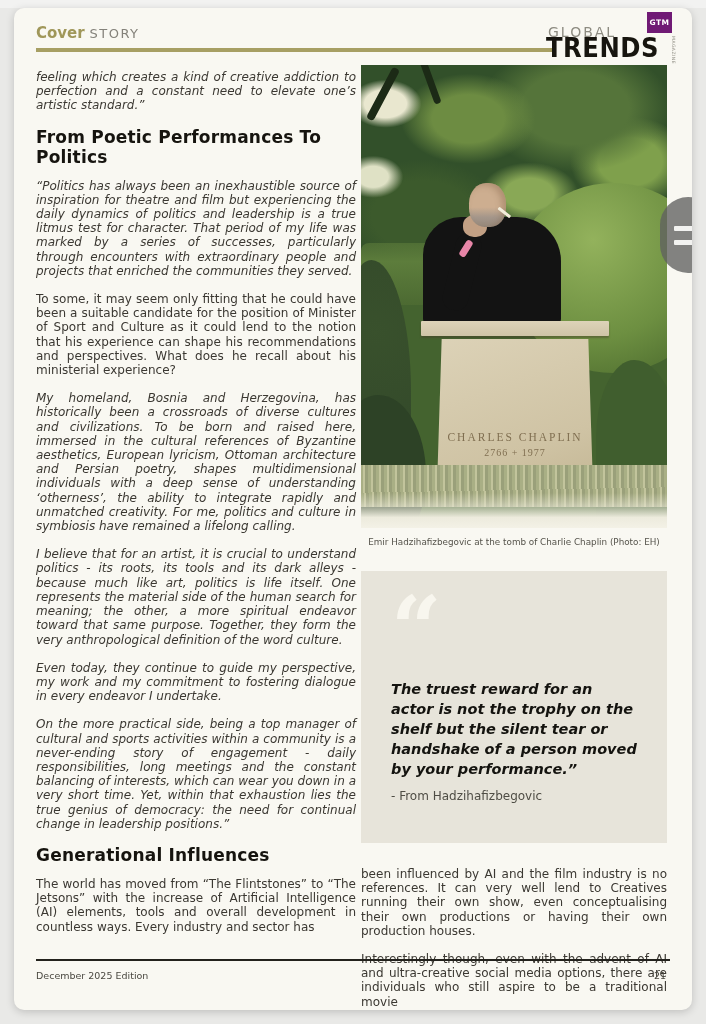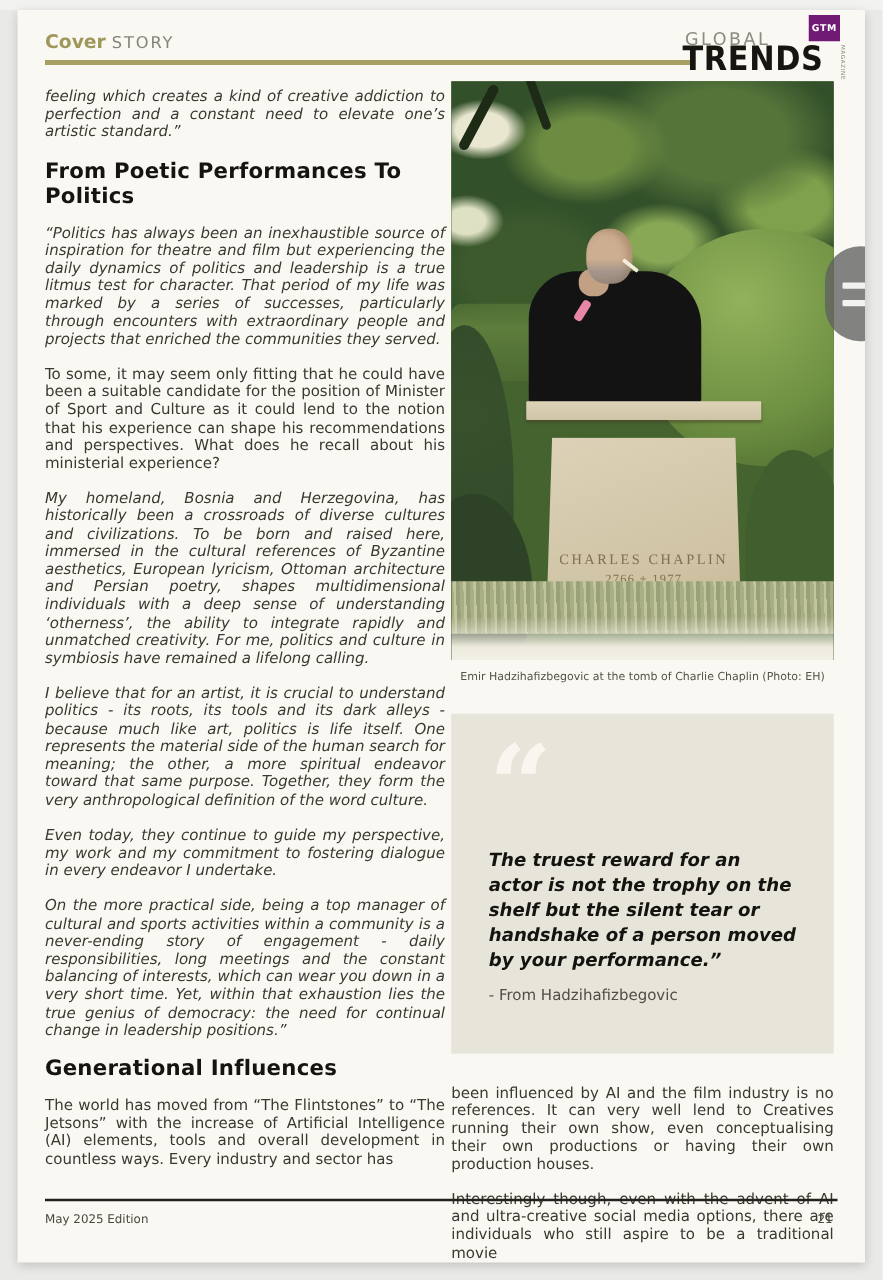--- a/index.html
+++ b/index.html
@@ -1,20 +1,20 @@
 <!DOCTYPE html>
 <html><head>
 <meta charset="utf-8">
 <style>
   * { margin:0; padding:0; box-sizing:border-box; }
   html,body { width:706px; height:1024px; }
   body { font-family:"DejaVu Sans","Liberation Sans",sans-serif; background:#ebebe9; overflow:hidden; }
   .stage { position:relative; width:706px; height:1024px; background:linear-gradient(#f2f2f1 0 8px, #e9e9e7 8px); }
   .page { position:absolute; left:14px; top:8px; width:678px; height:1002px;
-          background:#f9f8f2; border-radius:0; box-shadow:0 2px 8px rgba(0,0,0,.18); overflow:hidden;padding-left:40px; }
+          background:#f9f8f2; border-radius:10px; box-shadow:0 2px 8px rgba(0,0,0,.18); overflow:hidden;padding-left:40px; }
 
   
   .kicker { position:absolute; left:22px; top:16px; font-size:15px; }
   .kicker .bold { color:#a0975a; font-weight:bold; }
   .kicker .rest { color:#84827a; font-weight:400; letter-spacing:1.5px; font-size:13px; }
   .rule-olive { position:absolute; left:22px; top:40px; width:520px; height:4px; background:#a79f63; }
   .logo { position:absolute; right:26px; top:6px; width:120px; height:46px; }
   .logo .global { position:absolute; left:2px; top:10px; font-size:14px; letter-spacing:2px; color:#8d8b81; }
   .logo .trends { position:absolute; left:0; top:18px; font-size:27px; font-weight:700; color:#17150f; letter-spacing:.5px; font-stretch:condensed; }
   .logo .badge { position:absolute; right:-6px; top:-2px; width:25px; height:21px; background:#701a75; color:#fff;
@@ -51,21 +51,21 @@
   .conifer { position:absolute; background:radial-gradient(circle at 50% 30%, #44603157, transparent 70%), #33492a; }
   .c1 { left:-22px; top:195px; width:72px; height:240px; border-radius:45% 55% 30% 30%; }
   .c2 { left:-30px; top:330px; width:95px; height:160px; border-radius:50%; background:#2d4226; }
   .bush-br { position:absolute; left:235px; top:295px; width:85px; height:175px; border-radius:45% 55% 0 0; background:#405e2e; }
   .grass { position:absolute; left:0; top:400px; width:100%; height:42px;
            background:repeating-linear-gradient(88deg, #a9af85 0 3px, #c2c49c 3px 5px, #9aa07a 5px 8px); }
   .fade { position:absolute; left:0; top:428px; width:100%; height:35px;
           background:linear-gradient(transparent, #edebdd 70%, #f3f1e6); }
   .cap { position:absolute; left:60px; top:256px; width:188px; height:15px; background:linear-gradient(#ddd3b8,#cfc4a7);
          box-shadow:0 2px 2px rgba(70,60,40,.45); border-radius:1px; }
-  .stone { position:absolute; left:76px; top:285px; width:156px; height:148px;
+  .stone { position:absolute; left:76px; top:274px; width:156px; height:148px;
            background:linear-gradient(160deg, #dcd2b7, #cfc3a4 70%, #c4b795);
            clip-path:polygon(3% 0, 97% 0, 100% 100%, 0 100%); }
   .stone .n1 { position:absolute; left:0; width:100%; top:92px; text-align:center; font-family:"Liberation Serif","DejaVu Serif",serif;
                font-size:11.5px; letter-spacing:2px; color:#806f51; }
   .stone .n2 { position:absolute; left:0; width:100%; top:108px; text-align:center; font-family:"Liberation Serif","DejaVu Serif",serif;
                font-size:10px; letter-spacing:1px; color:#806f51; }
   .torso { position:absolute; left:62px; top:152px; width:138px; height:108px; background:#131313;
            border-radius:38px 44px 6px 6px; }
   .head { position:absolute; left:108px; top:118px; width:37px; height:44px; border-radius:46% 46% 42% 42%;
           background:linear-gradient(#cdae90 55%, #a4968a 78%, #97897c); box-shadow:inset -4px 2px 6px rgba(120,90,60,.35); }
@@ -157,21 +157,21 @@
         <div class="qattr">- From Hadzihafizbegovic</div>
       </div>
 
       <div class="rparas">
         <p class="body">been influenced by AI and the film industry is no references. It can very well lend to Creatives running their own show, even conceptualising their own productions or having their own production houses.</p>
         <p class="body">Interestingly though, even with the advent of AI and ultra-creative social media options, there are individuals who still aspire to be a traditional movie</p>
       </div>
     </div>
 
     <div class="rule-footer"></div>
-    <div class="footer-left">May 2025 Edition</div>
+    <div class="footer-left">December 2025 Edition</div>
     <div class="footer-right">21</div>
 
     <div class="pill">
       <span class="bar"></span>
       <span class="bar"></span>
     </div>
 
   </div>
 </div>
 

